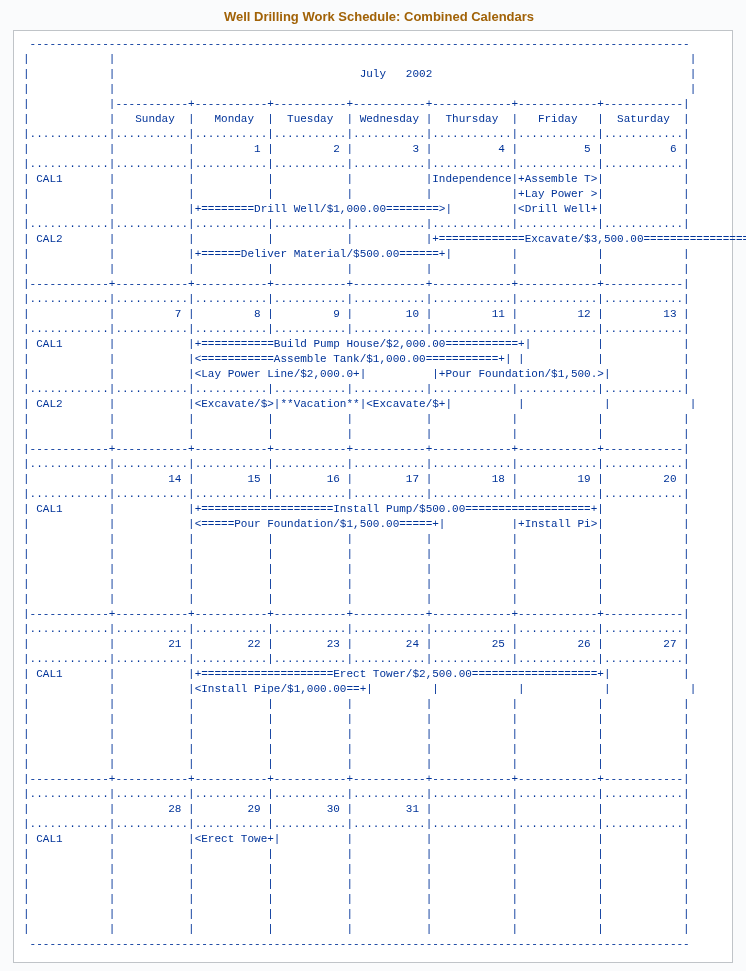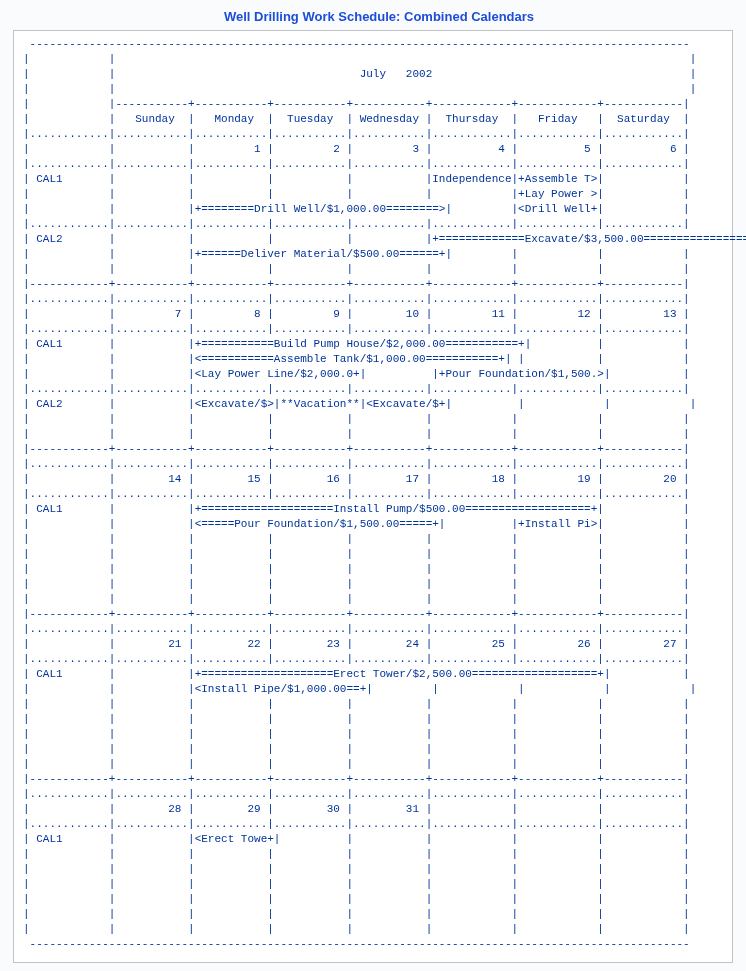--- a/index.html
+++ b/index.html
@@ -3,21 +3,21 @@
 <meta charset="utf-8">
 <style>
   body {
     margin: 0;
     padding: 0;
     background: #fafbfc;
     font-family: Verdana, Arial, sans-serif;
   }
   .title {
     text-align: center;
-    color: #1d4ed8;
+    color: #a16207;
     font-size: 13px;
     font-weight: bold;
     padding: 9px 0 6px 12px;
   }
   .frame {
     width: 720px;
     margin: 0 auto 10px auto;
     border: 1px solid #c0c4c8;
     background: #fff;
     padding: 6px 9px 10px 9px;

